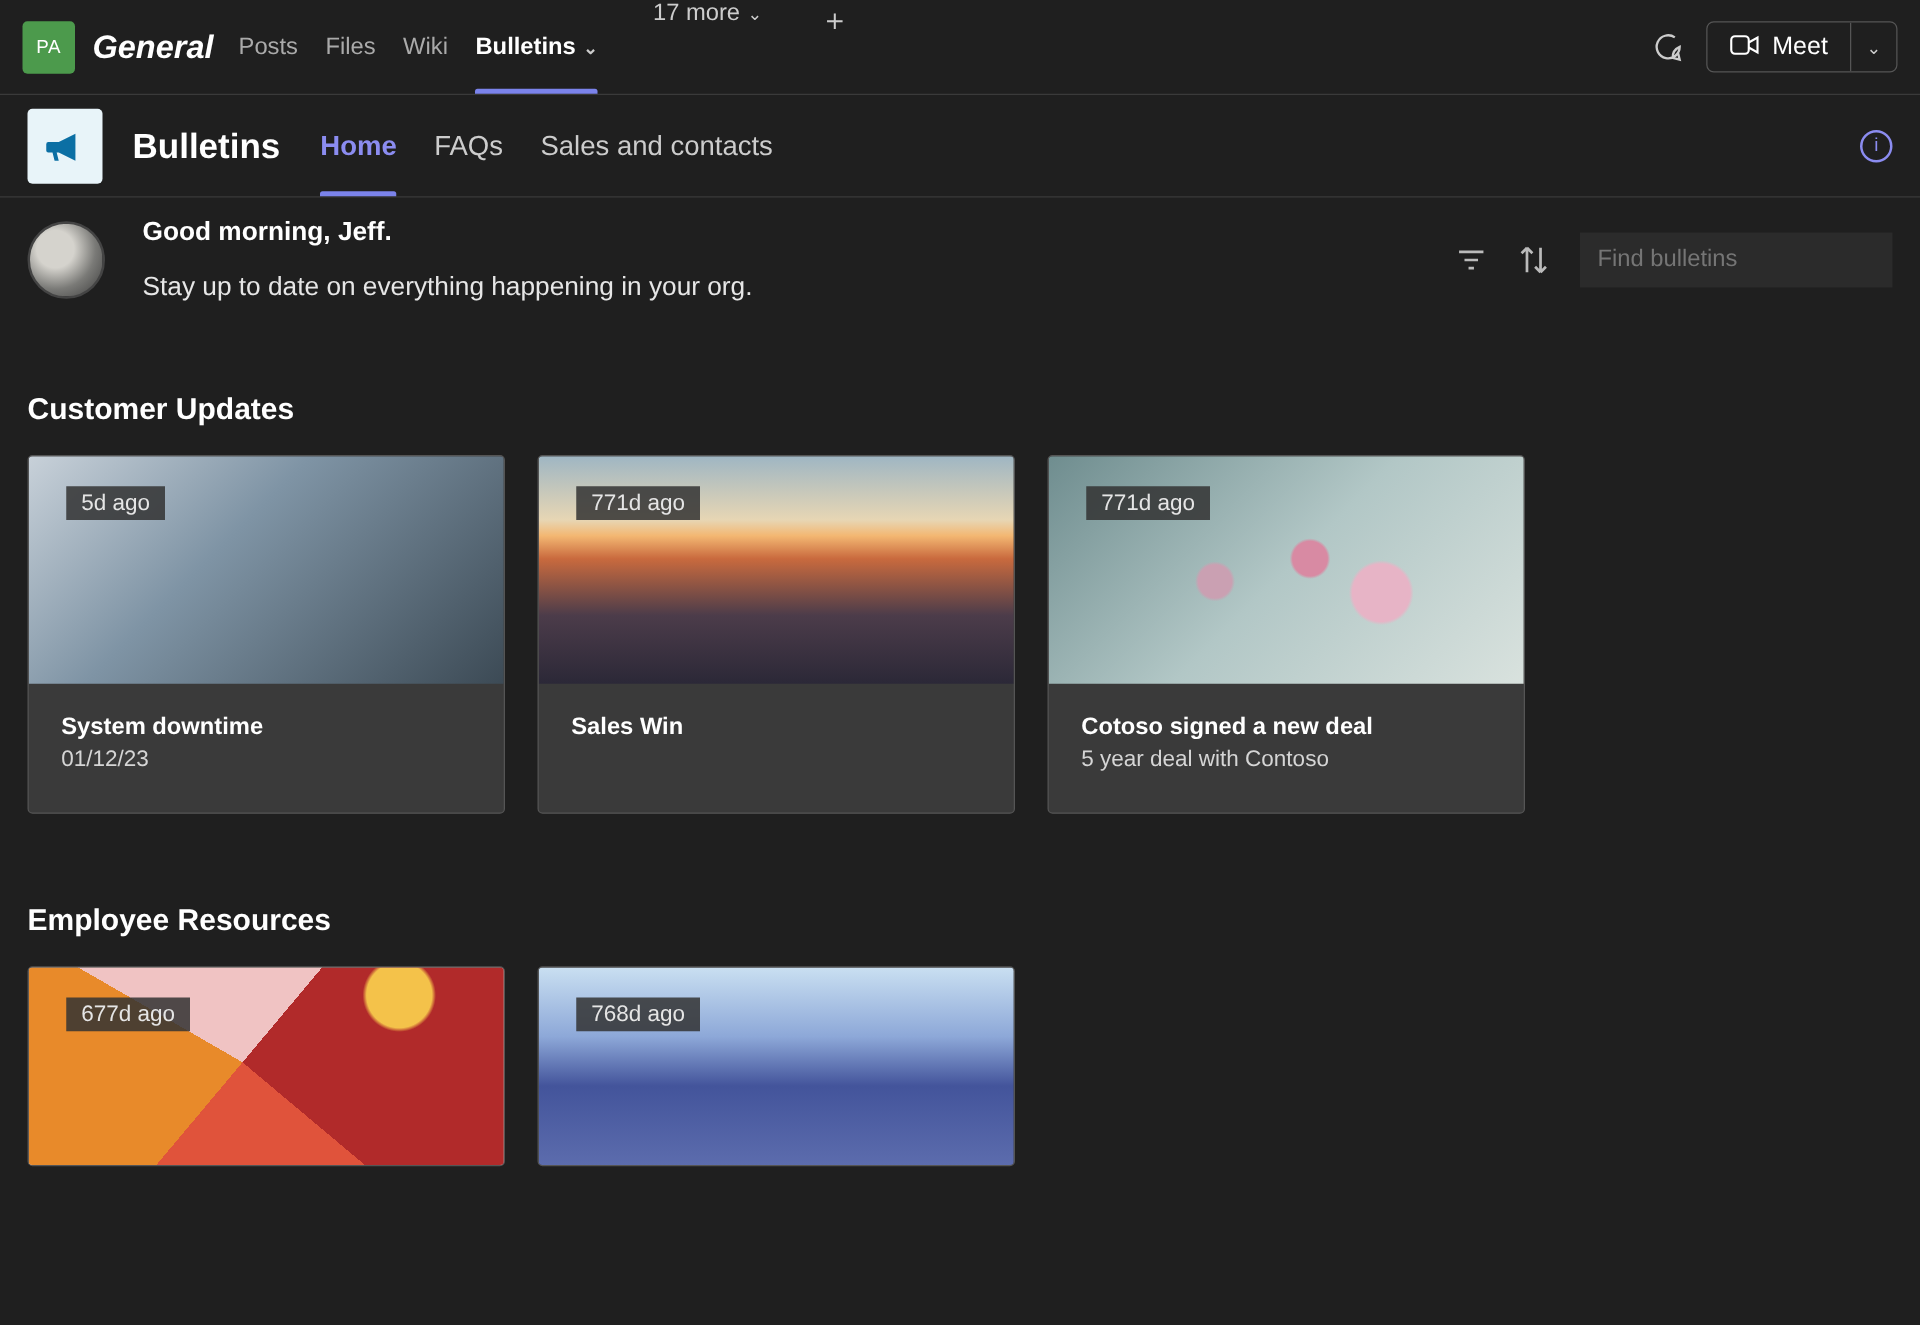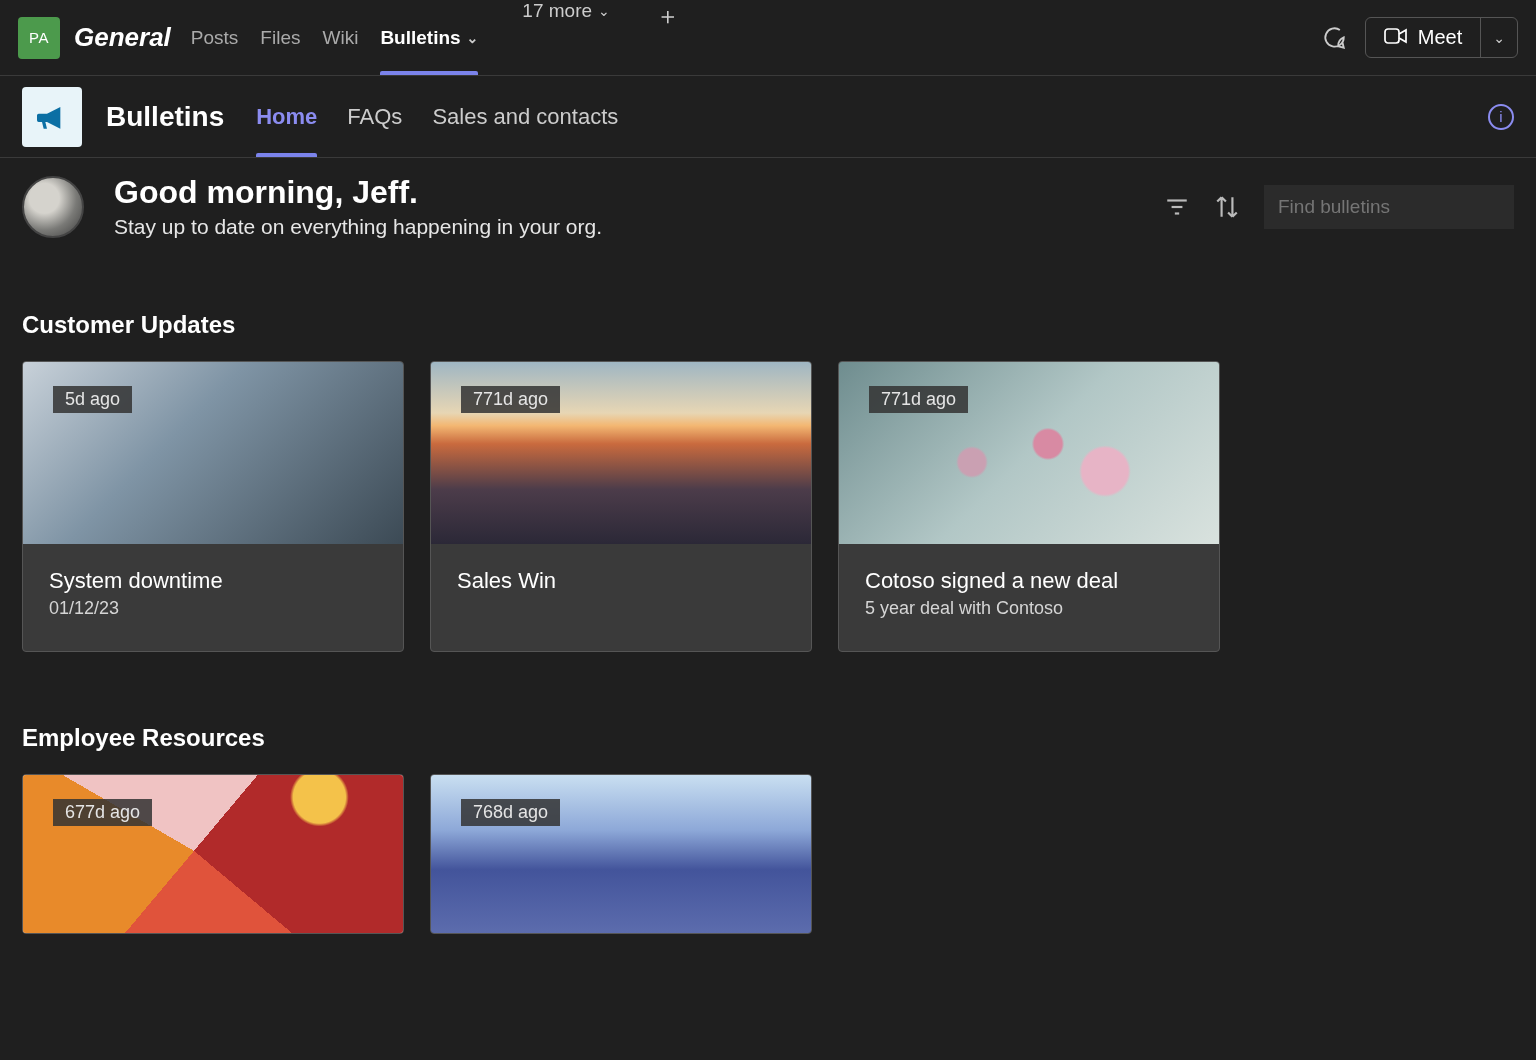--- a/index.html
+++ b/index.html
@@ -135,21 +135,21 @@
     display:flex; align-items:center;
     padding: 16px 22px 0;
     gap: 30px;
   }
   .avatar {
     width:62px;height:62px;border-radius:50%;
     background: radial-gradient(circle at 35% 35%, #d5d3cd 28%, #7a7a77 60%, #3a3a3a 100%);
     border: 2px solid #444;
     flex-shrink:0;
   }
-  .greet-text .hello { font-size:32px; font-weight:700; margin-bottom:4px;}
+  .greet-text .hello { font-size:21px; font-weight:700; margin-bottom:20px;}
   .greet-text .sub { font-size:21px; color:#e6e6e6;}
   .greeting-right { margin-left:auto; display:flex; align-items:center; gap:24px;}
   .icon-btn { color:#bbb; cursor:pointer; }
   .search-box {
     background:#2b2b2b;
     display:flex;align-items:center;
     width:250px;height:44px;
     padding:0 14px;
   }
   .search-box input {
@@ -173,21 +173,21 @@
     height:182px; position:relative;
     background:#666;
   }
   .age-badge {
     position:absolute; top:24px; left:30px;
     background: rgba(50,50,50,0.85);
     color:#e5e5e5; font-size:18px;
     padding:3px 12px;
   }
   .card-body { padding:24px 26px 32px; }
-  .card-title { font-size:22px; font-weight:400; color:#fff; margin-bottom:4px;}
+  .card-title { font-size:19px; font-weight:700; color:#fff; margin-bottom:4px;}
   .card-sub   { font-size:18px; color:#d5d5d5; }
 
   
   .img-meeting {
     background:
       linear-gradient(135deg, #c8d1d9 0%, #7f94a5 40%, #3c4a55 100%);
   }
   .img-sunset {
     background:
       linear-gradient(to top,#2b2837 0%,#4c3c4a 30%,#c96a3e 55%,#f3b772 65%,#e7d6b4 72%,#9fb6c3 100%);

